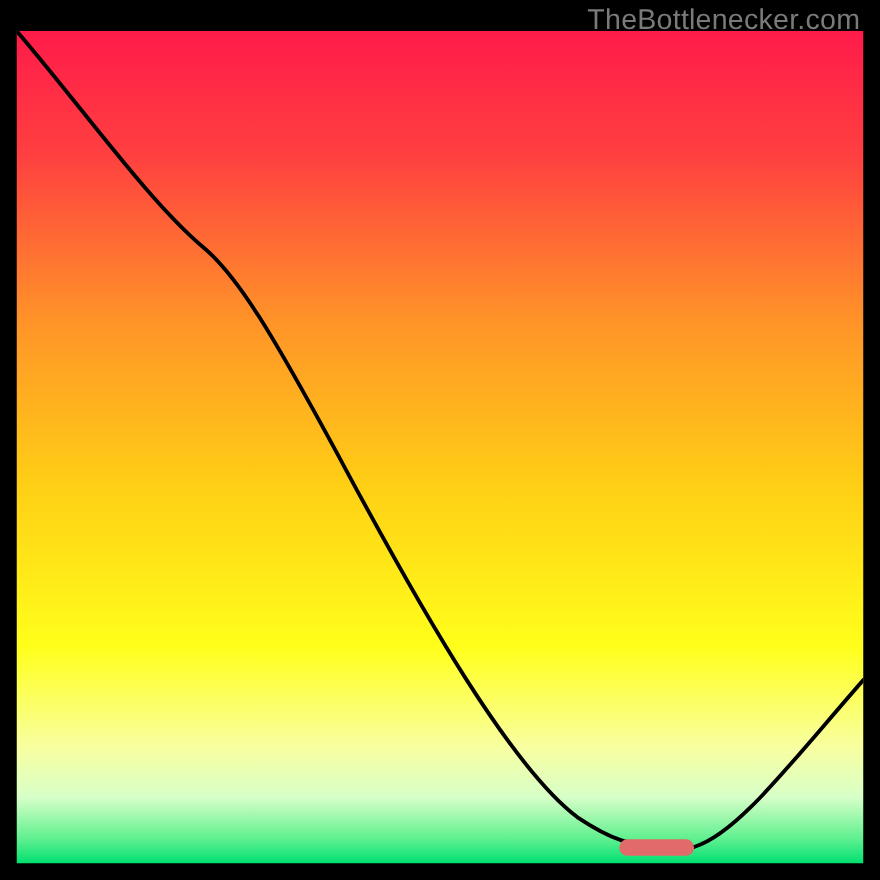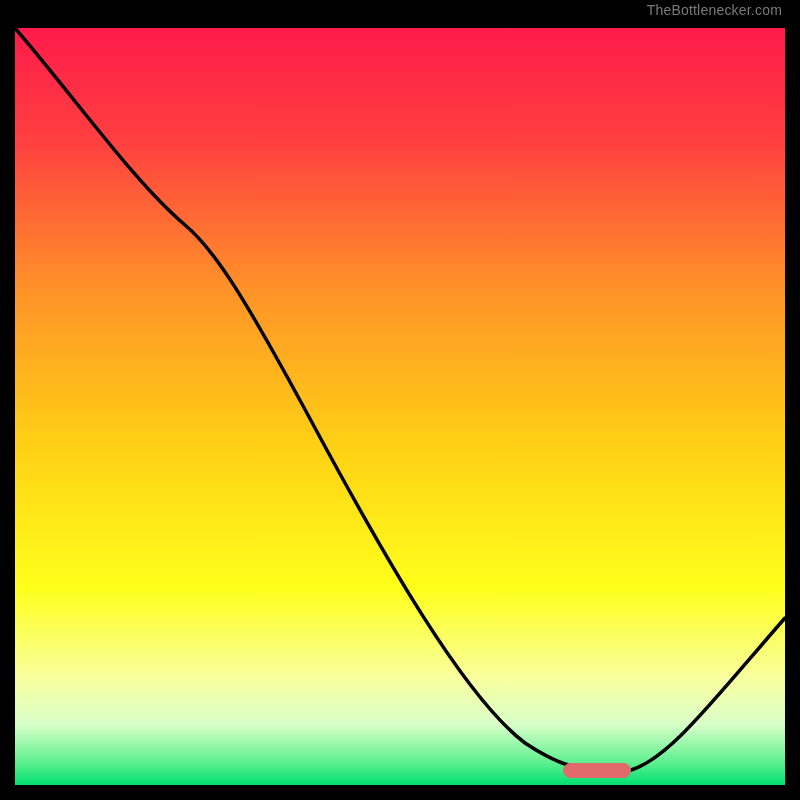--- a/index.html
+++ b/index.html
@@ -9,21 +9,21 @@
     height: 800px;
     background: #000;
     overflow: hidden;
     font-family: Arial, Helvetica, sans-serif;
   }
   .watermark {
     position: absolute;
     top: 2px;
     right: 18px;
     color: #7a7a7a;
-    font-size: 14px;
+    font-size: 26px;
     font-weight: 500;
     letter-spacing: 0.2px;
     z-index: 10;
   }
   .plot-frame {
     position: absolute;
     top: 28px;
     left: 15px;
     width: 770px;
     height: 757px;

